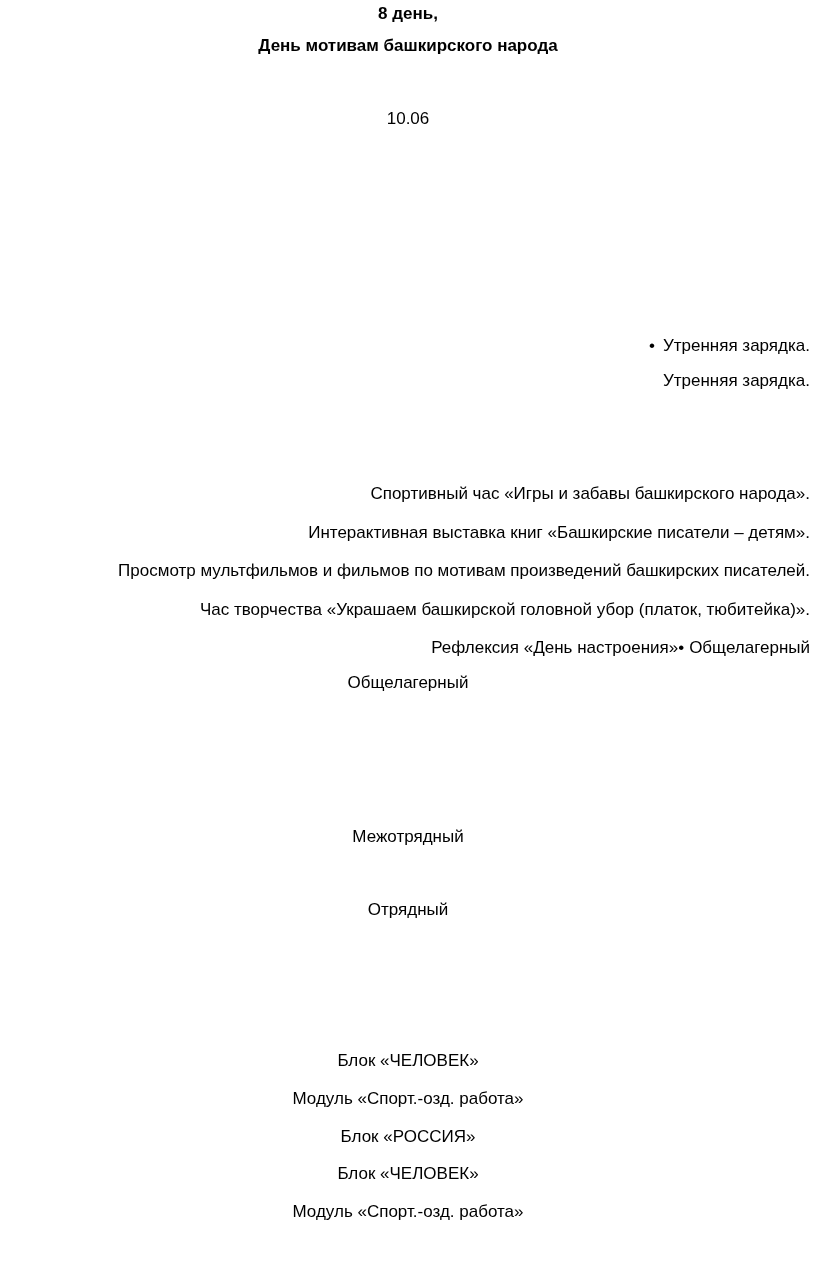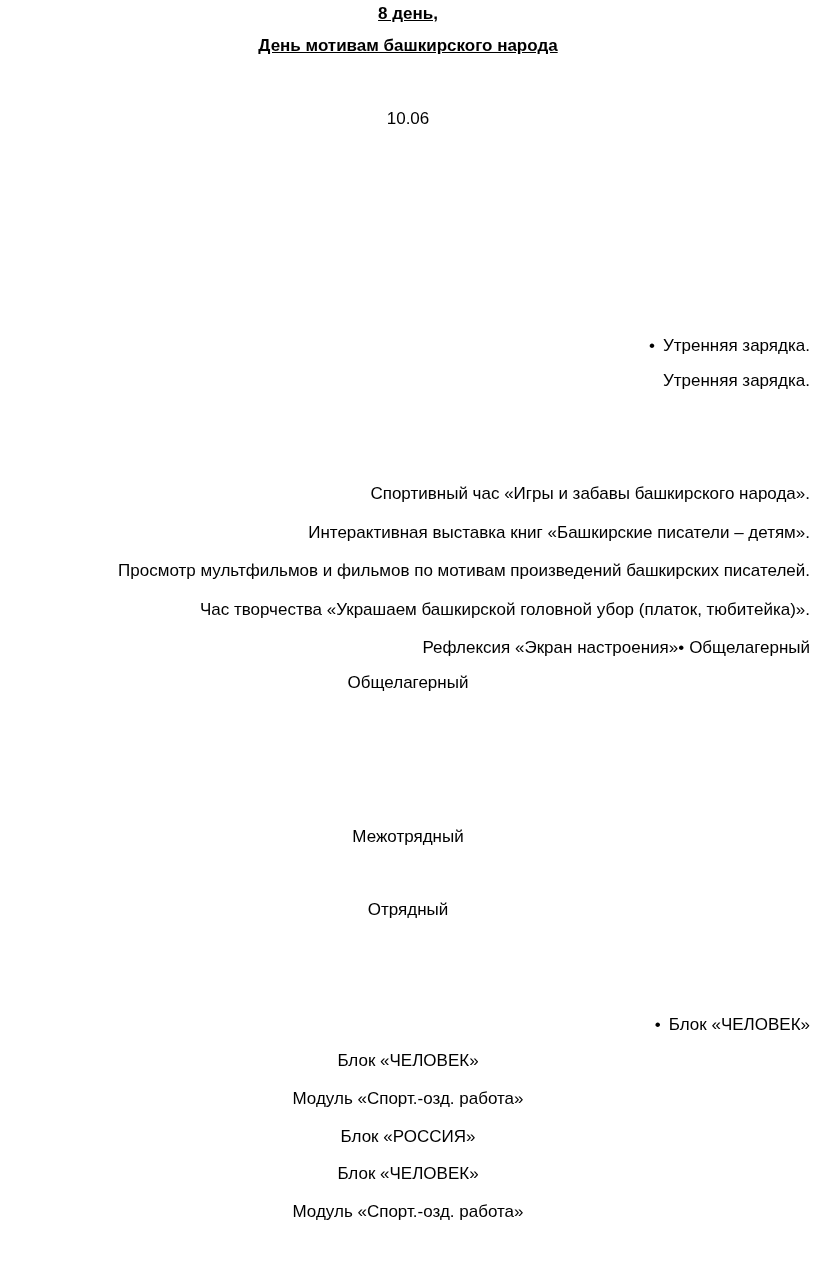--- a/index.html
+++ b/index.html
@@ -19,21 +19,21 @@
   }
   .line {
     position: absolute;
     left: 6px;
     right: 6px;
     line-height: 22px;
     white-space: nowrap;
     text-align: right;
   }
   .center { text-align: center; }
-  .bold { font-weight: bold; text-decoration: underline; }
+  .bold { font-weight: bold; }
   .bullet { display: inline-block; }
   .bullet-gap { margin-left: 8px; }
   .inline-gap { margin-left: 5px; }
 </style>
 </head>
 <body>
 
 <div class="page">
 
   <div class="line center bold" style="top:3px">8 день,</div>
@@ -42,27 +42,26 @@
 
   <div class="line" style="top:335px;left:348px"><span class="bullet">•</span><span class="bullet-gap">Утренняя зарядка.</span></div>
 
   <div class="line" style="top:370px">Утренняя зарядка.</div>
 
   <div class="line" style="top:483px">Спортивный час «Игры и забавы башкирского народа».</div>
   <div class="line" style="top:522px">Интерактивная выставка книг «Башкирские писатели – детям».</div>
   <div class="line" style="top:560px">Просмотр мультфильмов и фильмов по мотивам произведений башкирских писателей.</div>
   <div class="line" style="top:599px">Час творчества «Украшаем башкирской головной убор (платок, тюбитейка)».</div>
 
-  <div class="line" style="top:637px"><span>Рефлексия «Экран настроения»</span><span class="bullet">•</span><span class="inline-gap">Общелагерный</span></div>
+  <div class="line" style="top:637px"><span>Рефлексия «День настроения»</span><span class="bullet">•</span><span class="inline-gap">Общелагерный</span></div>
 
   <div class="line center" style="top:672px">Общелагерный</div>
   <div class="line center" style="top:899px">Отрядный</div>
   <div class="line center" style="top:826px">Межотрядный</div>
 
-  <div class="line" style="top:1014px"><span class="bullet">•</span><span class="bullet-gap">Блок «ЧЕЛОВЕК»</span></div>
 
   <div class="line center" style="top:1050px">Блок «ЧЕЛОВЕК»</div>
   <div class="line center" style="top:1088px">Модуль «Спорт.-озд. работа»</div>
   <div class="line center" style="top:1126px">Блок «РОССИЯ»</div>
   <div class="line center" style="top:1163px">Блок «ЧЕЛОВЕК»</div>
   <div class="line center" style="top:1201px">Модуль «Спорт.-озд. работа»</div>
 
 </div>
 
 </body></html>

